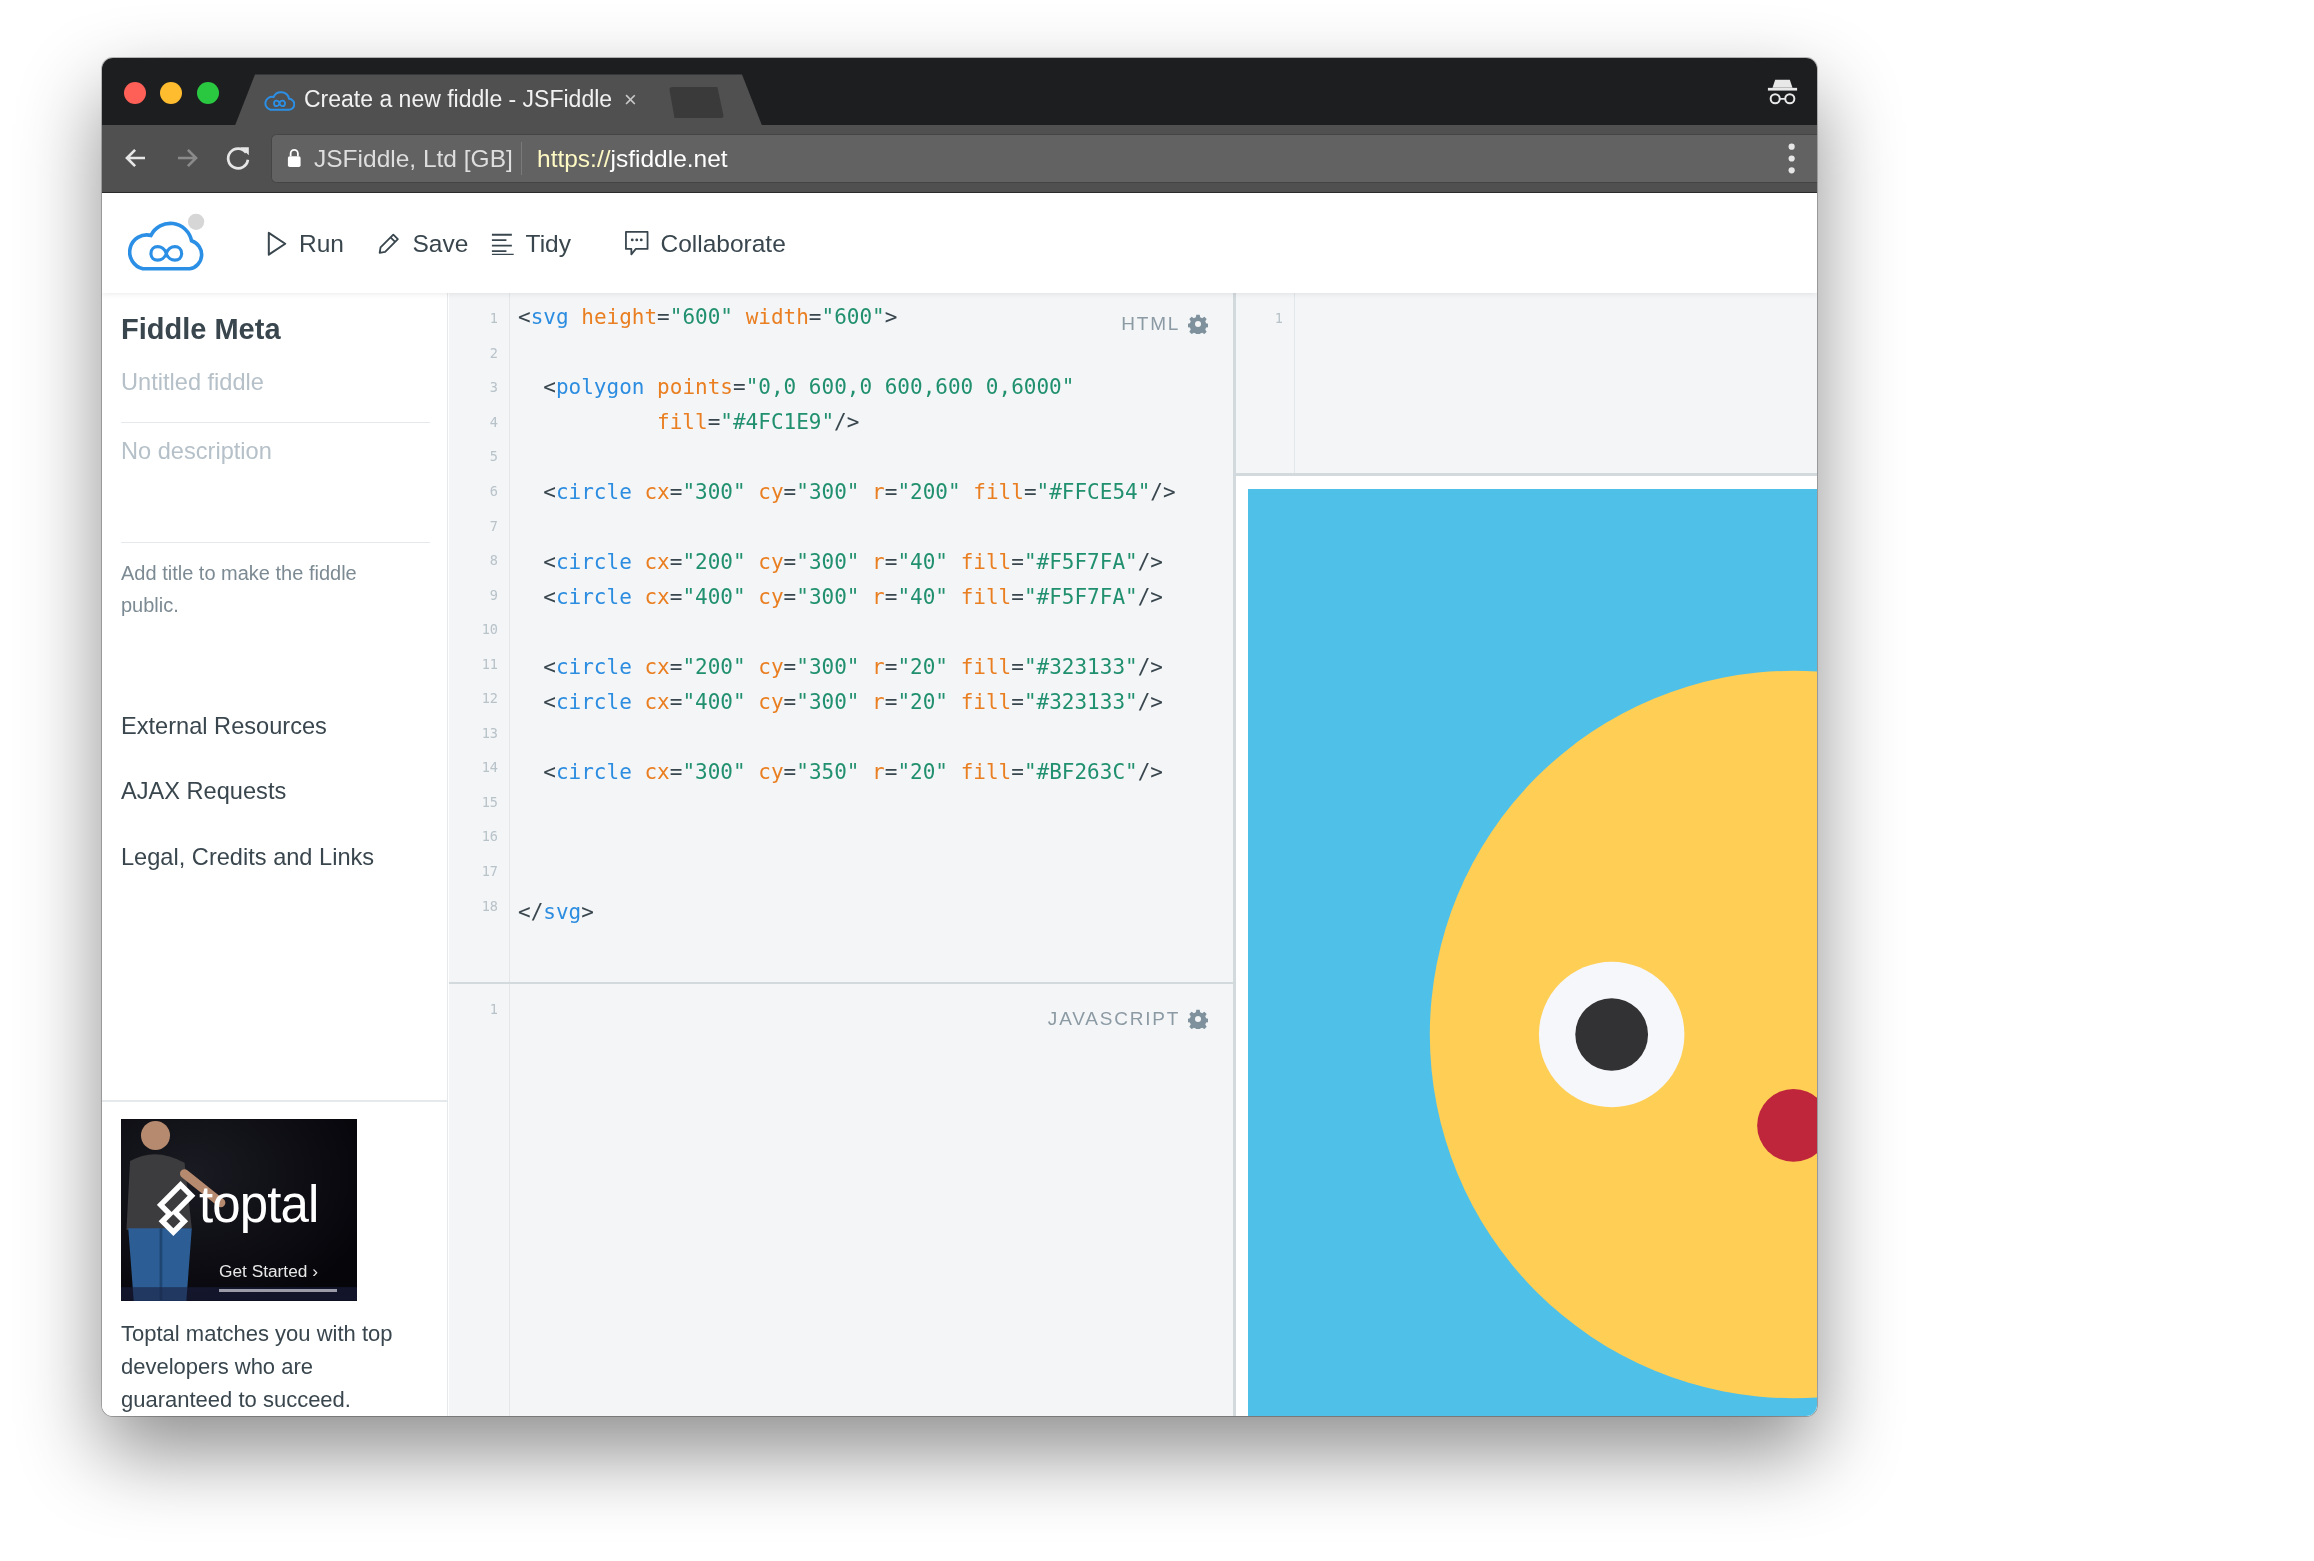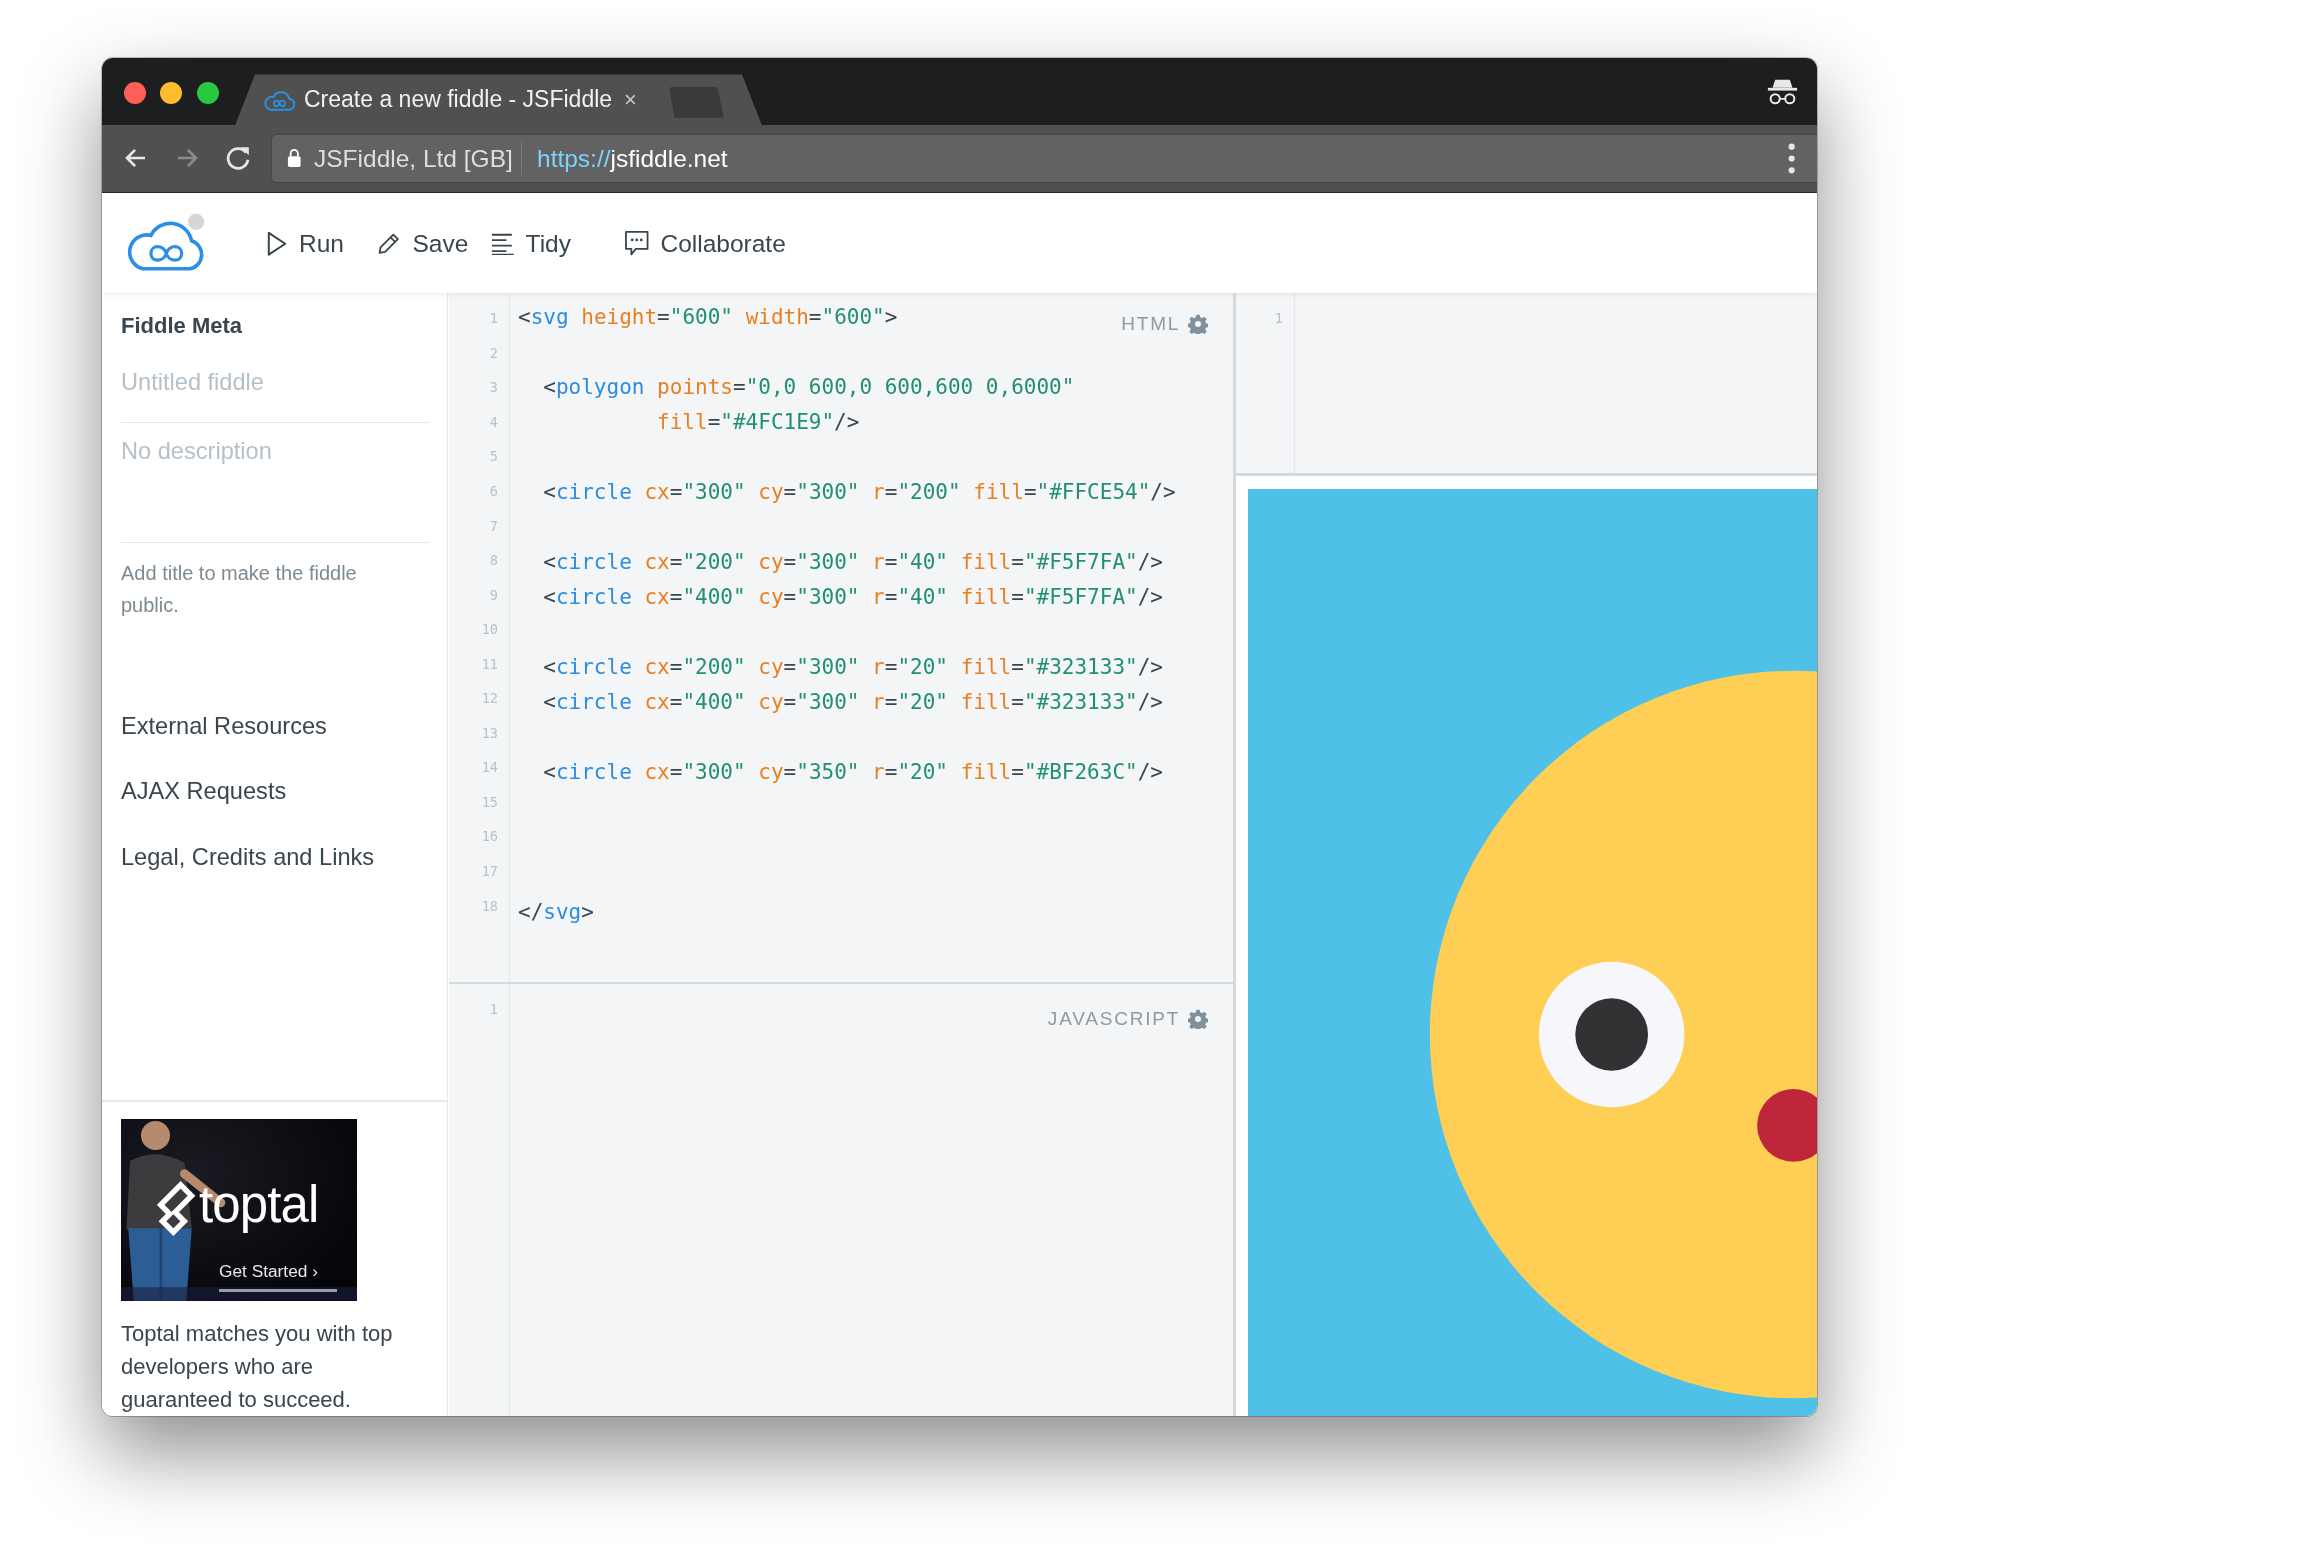--- a/index.html
+++ b/index.html
@@ -37,34 +37,34 @@
   .nav-btn { position:absolute; top:14.5px; width:36px; height:36px; }
   .nav-back { left:16.4px; } .nav-fwd { left:67px; } .nav-reload { left:118px; }
   .omnibox {
     position:absolute; left:169px; top:9px; width:1833px; height:47px;
     background:#626262; border-radius:5.5px; border:0.9px solid #454545;
   }
   .lock-icon { position:absolute; left:14.5px; top:12.7px; width:14.5px; height:20px; }
   .ev-label { position:absolute; left:42px; top:7.3px; font-size:24.5px; line-height:33px; color:#dedede; white-space:nowrap; }
   .omni-sep { position:absolute; left:249px; top:7.3px; width:0.9px; height:33px; background:#7a7a7a; }
   .url { position:absolute; left:265px; top:7.3px; font-size:24.5px; line-height:33px; color:#ffffff; white-space:nowrap; }
-  .url .scheme { color:#7dd3fc; }
+  .url .scheme { color:#fef9c3; }
   .star-icon { position:absolute; right:12.7px; top:9px; width:29px; height:29px; }
   .menu-icon { position:absolute; right:22px; top:18px; width:7.3px; height:31px; }
   
   .appheader {
     position:absolute; left:0; top:135px; width:100%; height:100px; background:#fff;
     box-shadow:0 1.8px 5.5px rgba(0,0,0,0.08); z-index:3;
   }
   .logo { position:absolute; left:25.5px; top:18px; width:82px; height:65px; }
   .hbtn { position:absolute; top:34px; height:33px; display:flex; align-items:center; gap:11px; color:#39464e; font-size:24.5px; cursor:pointer; white-space:nowrap; }
   .hbtn svg { display:block; }
   
   .sidebar { position:absolute; left:0; top:235px; width:345px; height:1124px; background:#fff; border-right:0.9px solid #e6e9ec; }
-  .sb-title { position:absolute; left:19px; top:20px; font-size:22px; font-weight:bold; color:#39464e; }
+  .sb-title { position:absolute; left:19px; top:20px; font-size:29px; font-weight:bold; color:#39464e; }
   .sb-input { position:absolute; left:19px; width:309px; font-size:23.6px; color:#b5c0c8; border-bottom:1.8px solid #e6e9ec; }
   .sb-input.t { top:76px; height:53px; }
   .sb-input.d { top:145px; height:104px; }
   .sb-hint { position:absolute; left:19px; top:264px; width:291px; font-size:20px; line-height:32px; color:#7c8a93; }
   .sb-link { position:absolute; left:19px; font-size:23.6px; color:#39464e; cursor:pointer; }
   .roadmap {
     position:absolute; left:19px; top:618px; width:307px; height:85px;
     border:1.8px solid #e6e9ec; border-radius:3.6px; text-align:center; cursor:pointer;
   }
   .roadmap .r1 { margin-top:12.7px; font-size:23.6px; color:#1b8fe6; }

